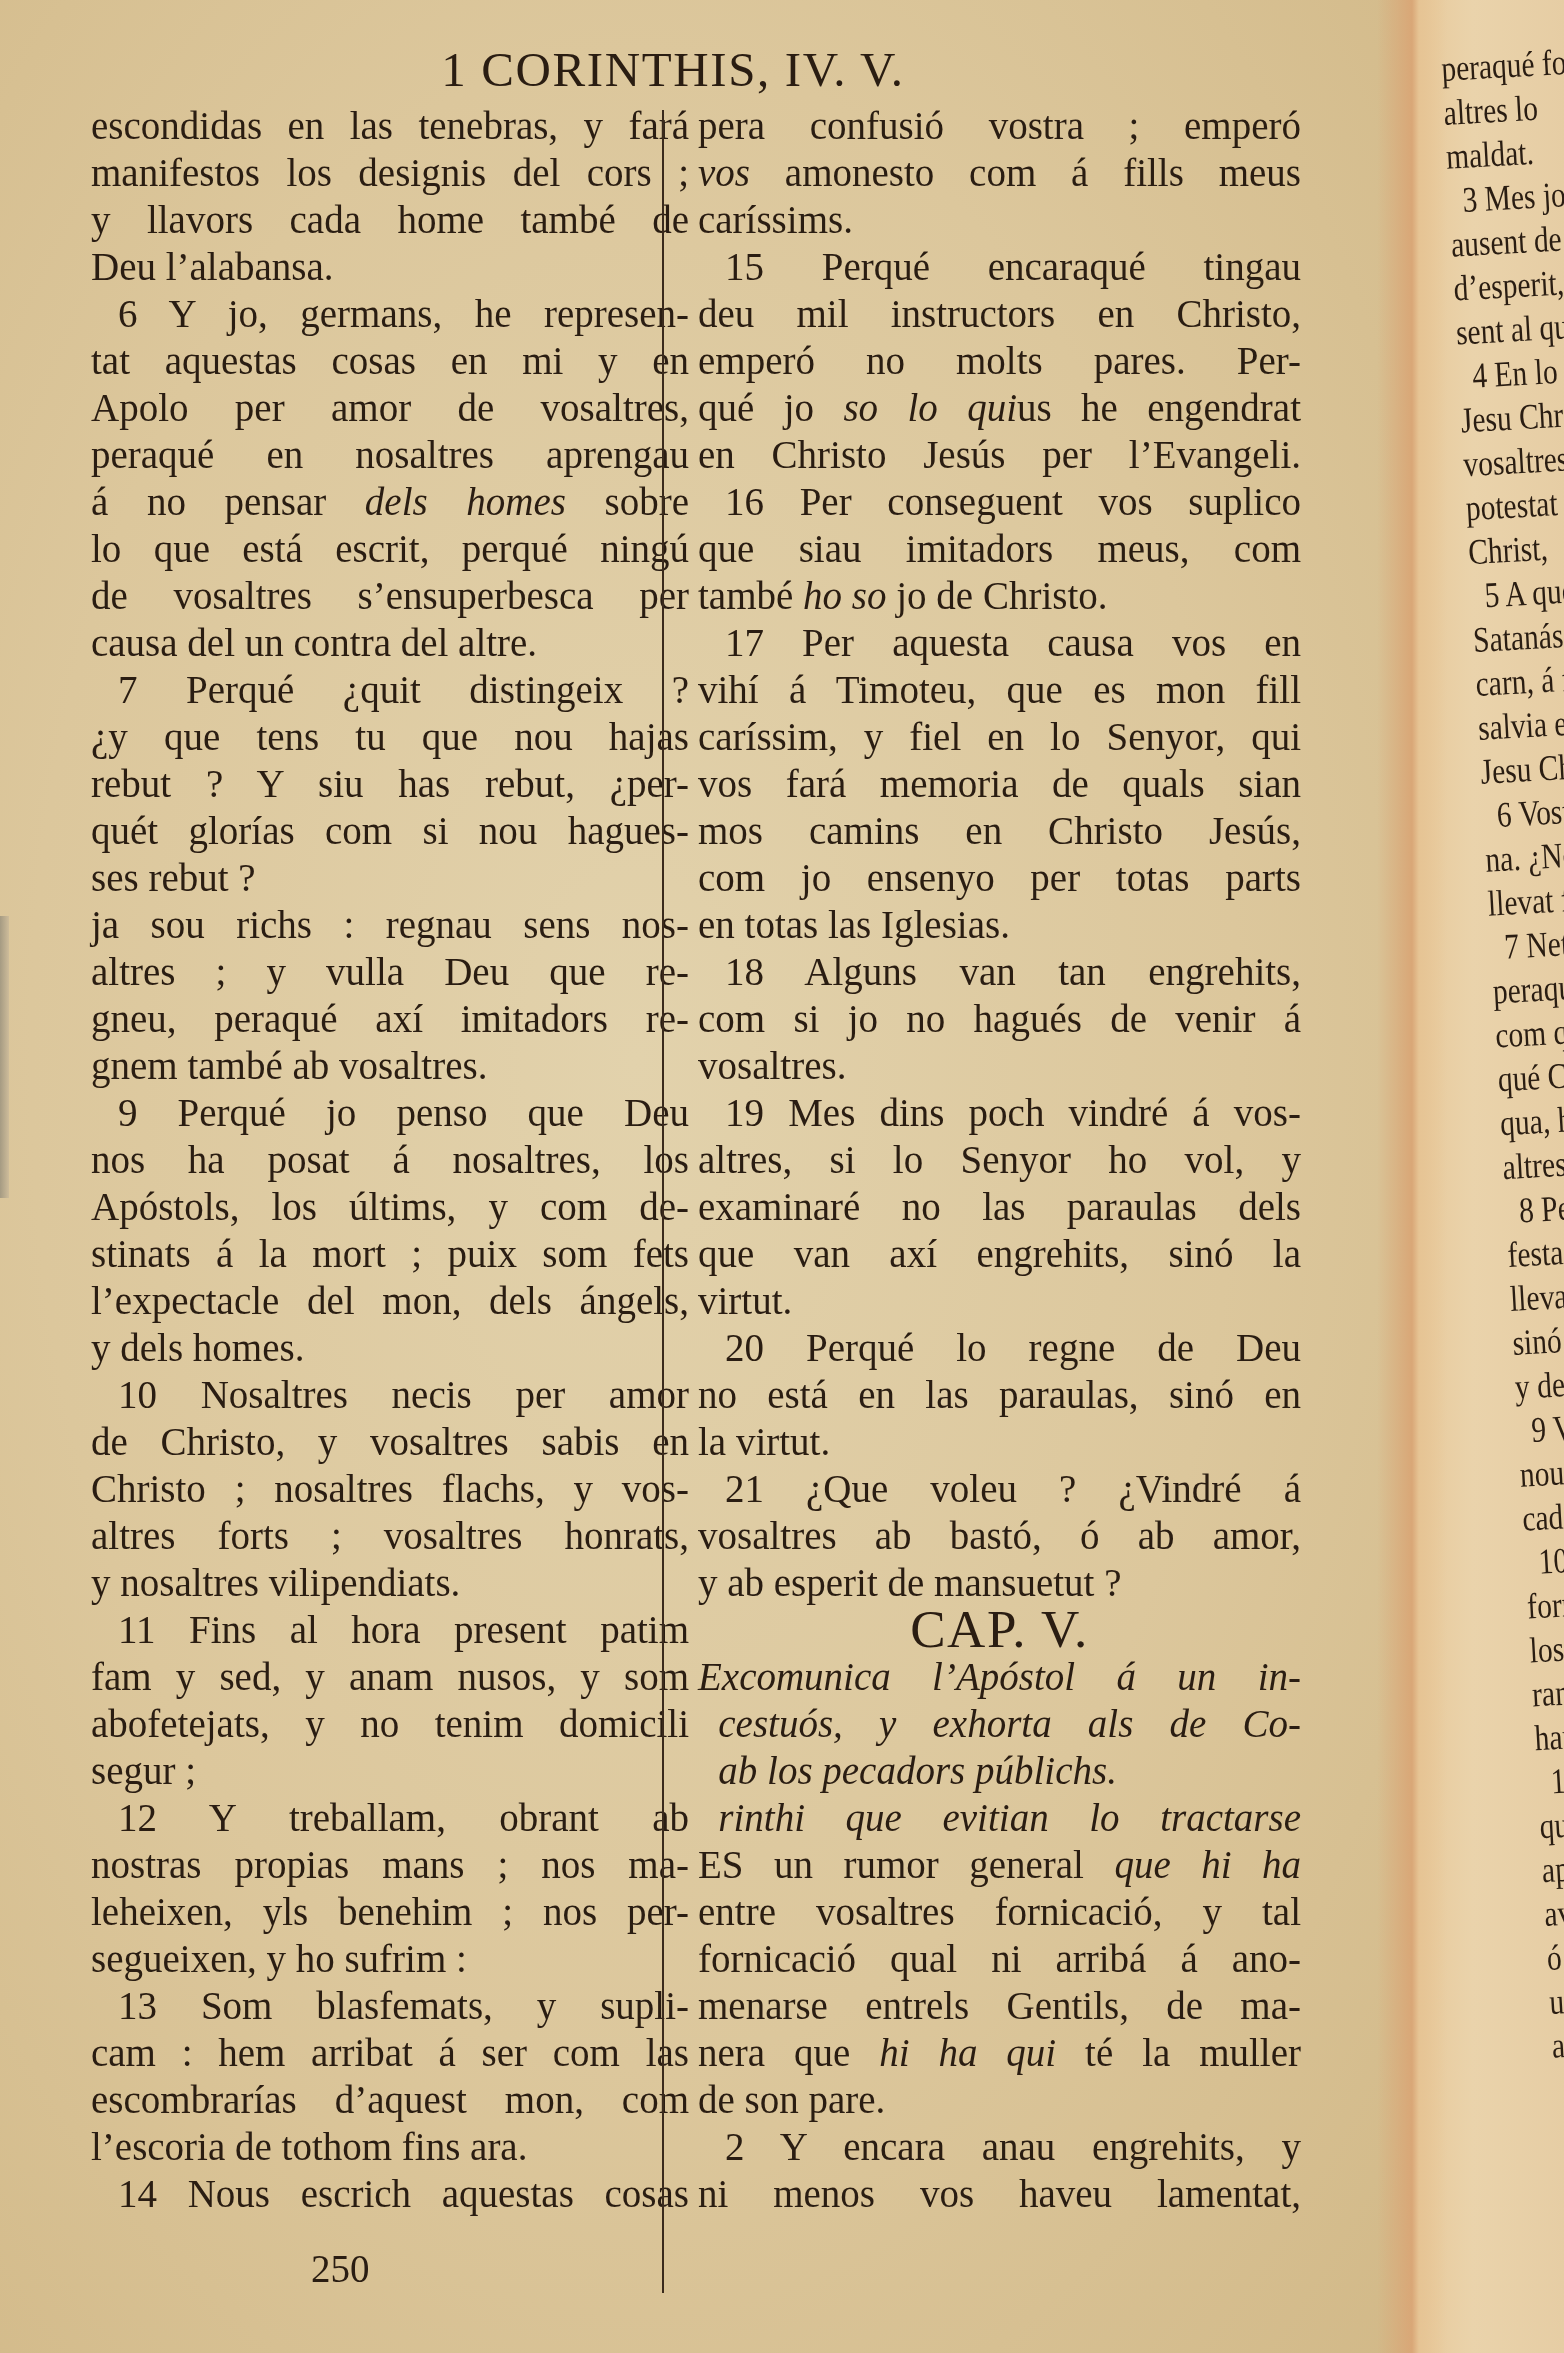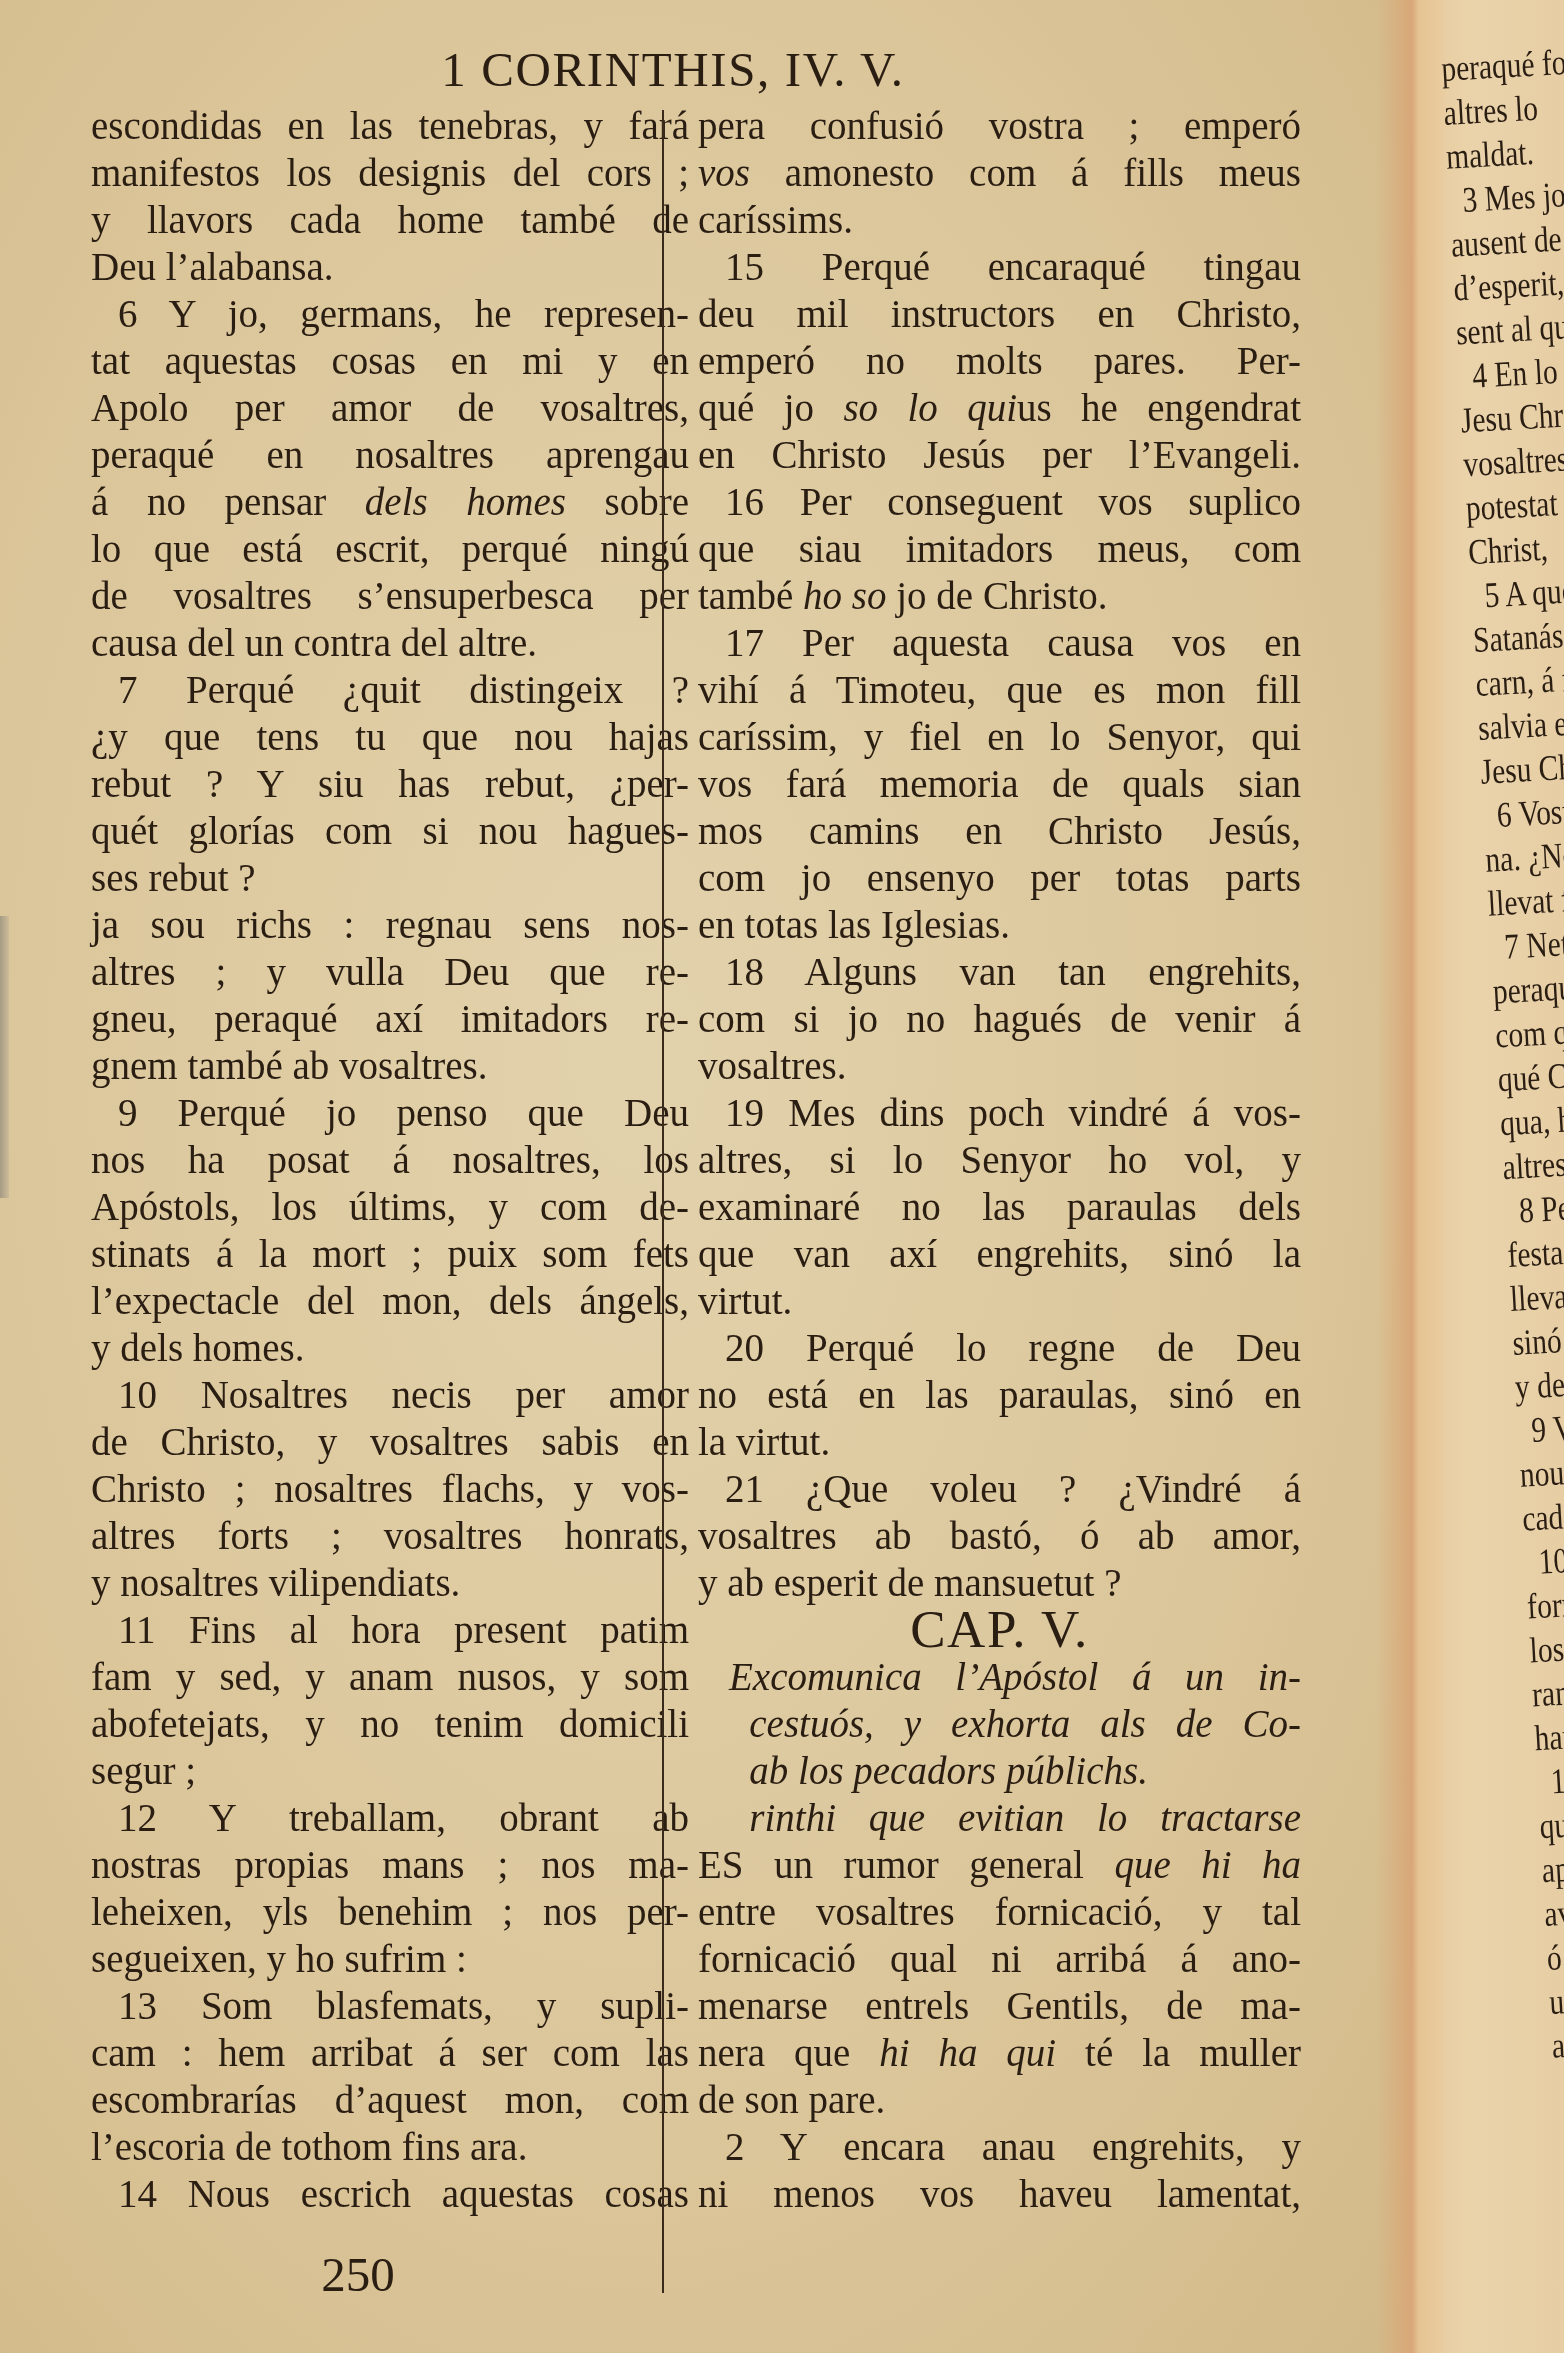--- a/index.html
+++ b/index.html
@@ -43,25 +43,25 @@
   .line.last { text-align-last: left; }
   .line.indent { padding-left: 27px; }
   .divider {
     position: absolute; left: 662px; top: 110px; width: 2.3px; height: 2183px;
     background: #3a2a1c;
   }
   .cap-title {
     display: block; text-align: center; height: 47px;
     font-size: 53px; letter-spacing: 1.6px;
   }
-  .summary .line { font-style: italic; margin-left: 31px; }
+  .summary .line { font-style: italic; }
   .summary .line.cont { padding-left: 20.3px; }
   .folio {
-    position: absolute; top: 2246px; left: 311px; width: 94px; text-align: center;
-    font-family: "Liberation Serif", serif; font-size: 49px;
+    position: absolute; top: 2246px; left: 311px; width: 94px; text-align: left;
+    font-family: "Liberation Serif", serif; font-size: 39px;
   }
   i { font-style: italic; }
   .rp-text {
     position: absolute; left: 1440px; top: 47px; width: 188px;
     font-family: "Liberation Serif", serif; font-size: 36px; line-height: 44px;
     transform: rotate(-3.2deg) scaleX(0.82); transform-origin: 0 0;
     white-space: nowrap;
   }
   .rp-text .line { text-align: left; text-align-last: left; height: 44px; }
   .rp-text .indent { padding-left: 17px; }

